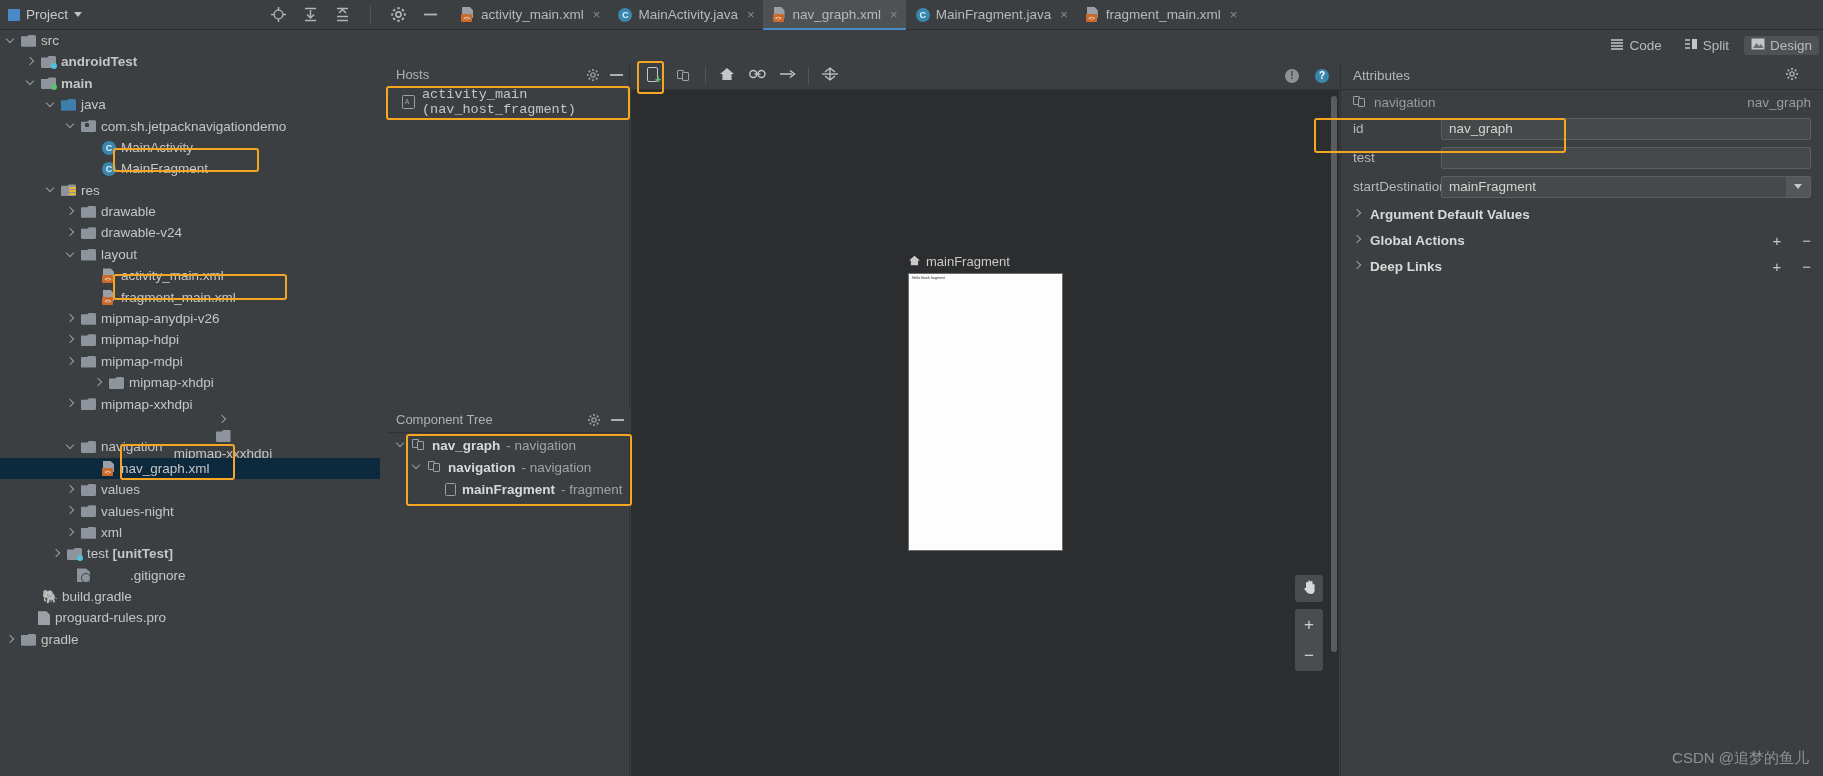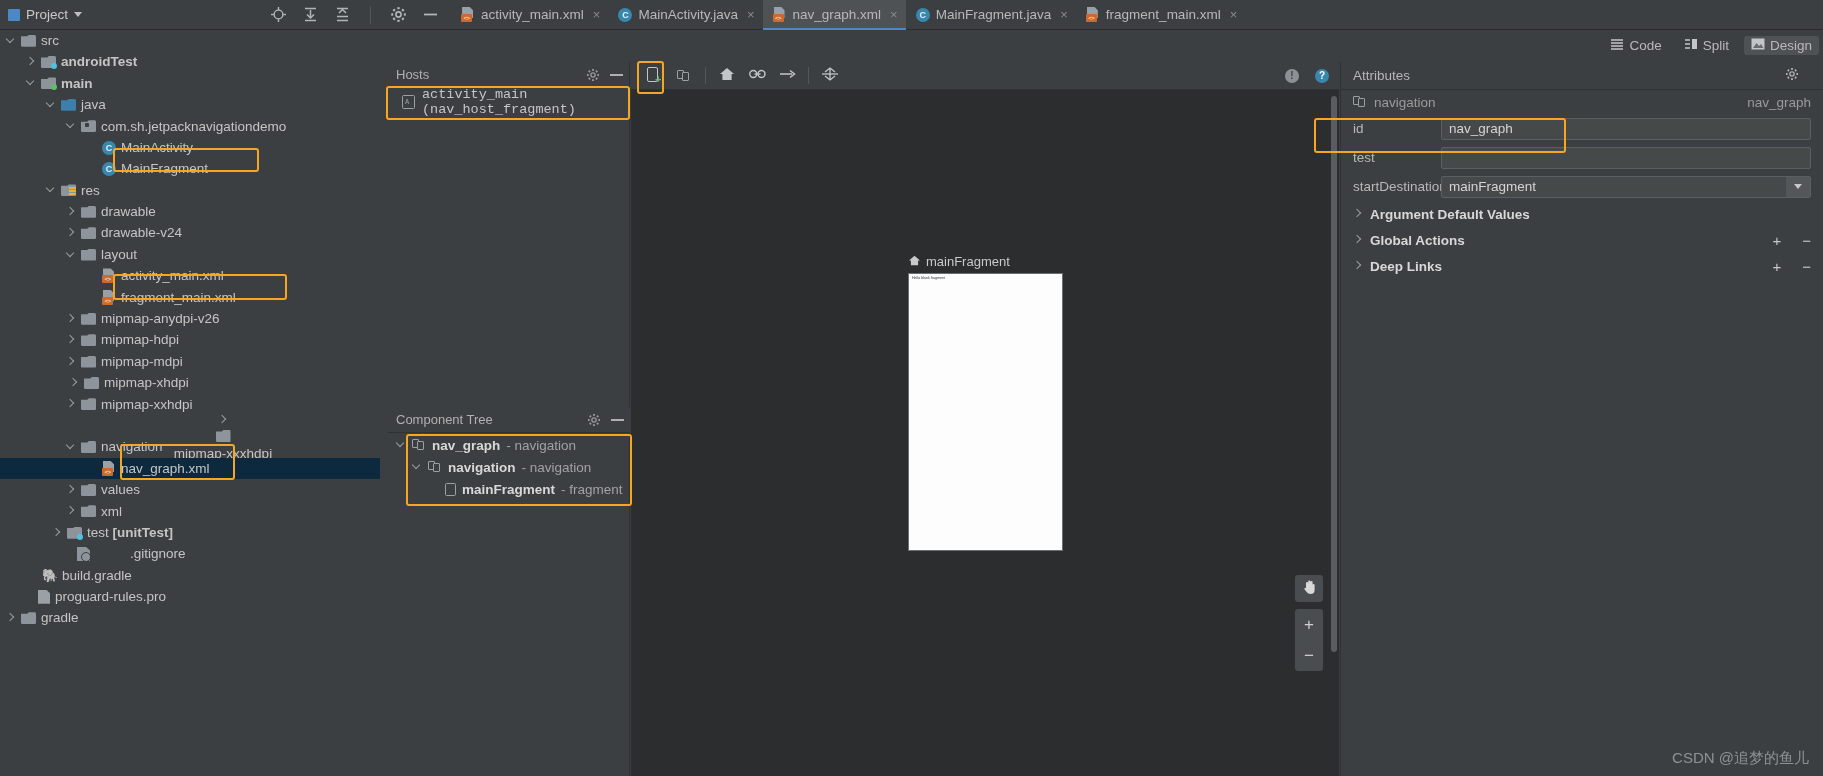--- a/index.html
+++ b/index.html
@@ -453,21 +453,21 @@
         </span>
         <span class="lbl" style="">mipmap-hdpi</span>
       </div>
       <div class="trow" style="padding-left: 66px;">
         <span class="chev"></span>
         <span class="folder">
           <span class="f"></span>
         </span>
         <span class="lbl" style="">mipmap-mdpi</span>
       </div>
-      <div class="trow" style="padding-left: 69px;">
+      <div class="trow" style="padding-left: 94px;">
         <span class="chev"></span>
         <span class="folder">
           <span class="f"></span>
         </span>
         <span class="lbl" style="">mipmap-xhdpi</span>
       </div>
       <div class="trow" style="padding-left: 66px;">
         <span class="chev"></span>
         <span class="folder">
           <span class="f"></span>
@@ -495,20 +495,27 @@
           <span class="badge">&lt;&gt;</span>
         </span>
         <span class="lbl" style="">nav_graph.xml</span>
       </div>
       <div class="trow" style="padding-left: 66px;">
         <span class="chev"></span>
         <span class="folder">
           <span class="f"></span>
         </span>
         <span class="lbl" style="">values</span>
+      </div>
+      <div class="trow" style="padding-left: 66px;">
+        <span class="chev"></span>
+        <span class="folder">
+          <span class="f"></span>
+        </span>
+        <span class="lbl" style="">values-night</span>
       </div>
       <div class="trow" style="padding-left: 66px;">
         <span class="chev"></span>
         <span class="folder">
           <span class="f"></span>
         </span>
         <span class="lbl" style="">xml</span>
       </div>
       <div class="trow" style="padding-left: 28px; margin-left: 24px;">
         <span class="chev"></span>

